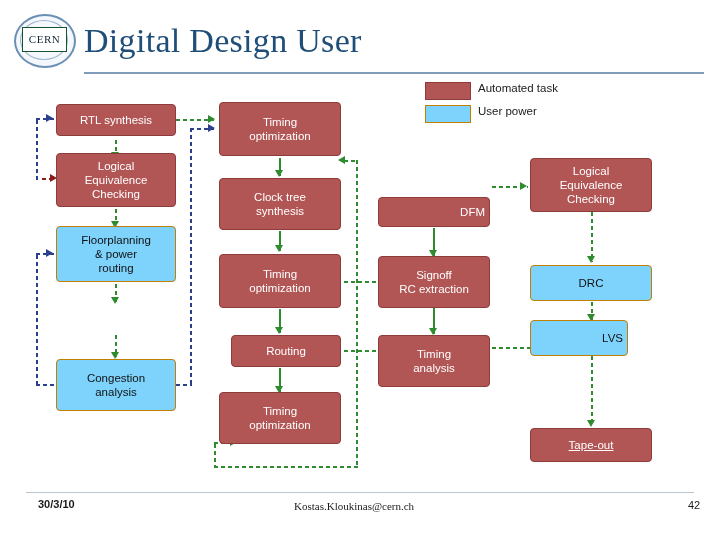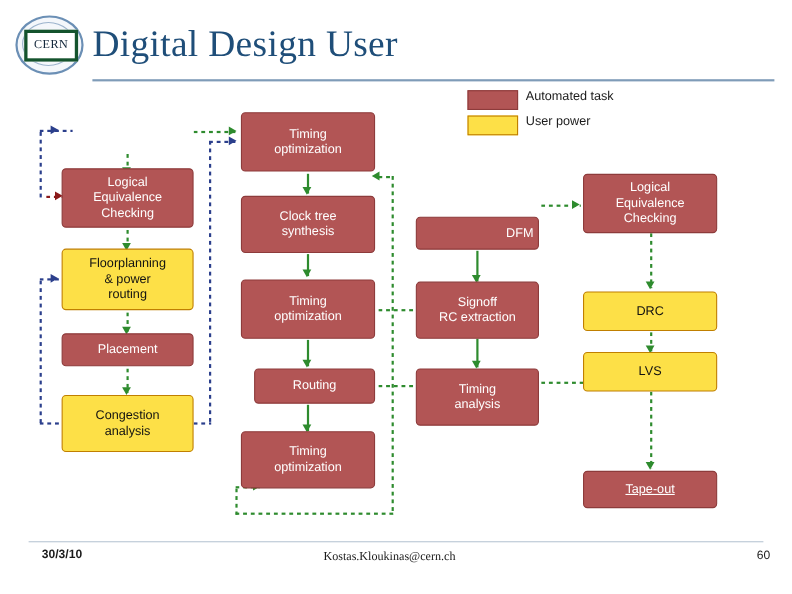--- a/index.html
+++ b/index.html
@@ -18,21 +18,21 @@
     position:absolute;left:2px;top:4px;width:58px;height:50px;
     border:2px solid #6b8fb5;border-radius:50%;
     background:#f4f7fb;
   }
   .logo .oval2{
     position:absolute;left:8px;top:10px;width:46px;height:38px;
     border:1px solid #9db4cd;border-radius:50%;
   }
   .logo .box{
     position:absolute;left:10px;top:17px;width:43px;height:23px;
-    border:3px solid #14532d;background:#ffffff;
+    border:1px solid #14532d;background:#ffffff;
     font-family:"Liberation Serif", serif;
     font-size:11px;color:#14283c;text-align:center;line-height:23px;
     letter-spacing:0.5px;
   }
   .title{
     position:absolute;left:84px;top:22px;
     font-family:"Liberation Serif", serif;
     font-size:34px;color:#1f4e79;letter-spacing:0.3px;
   }
   .title-rule{
@@ -47,21 +47,21 @@
   
   .node{
     position:absolute;box-sizing:border-box;
     border-radius:4px;
     display:flex;align-items:center;justify-content:center;
     text-align:center;line-height:1.22;
     font-size:11.5px;color:#ffffff;
     padding:2px 4px;
   }
   .auto{background:#b25555;border:1px solid #8d3b3b;}
-  .user{background:#fde047;border:1px solid #c07f00;color:#111111;}
+  .user{background:#7dd3fc;border:1px solid #c07f00;color:#111111;}
 
   
   .ln{position:absolute;}
   .g-solid{background:#2e8b2e;}
   .g-dash-v{
     background-image:linear-gradient(#2e8b2e 55%,rgba(255,255,255,0) 0%);
     background-size:2px 7px;background-repeat:repeat-y;
   }
   .g-dash-h{
     background-image:linear-gradient(to right,#2e8b2e 55%,rgba(255,255,255,0) 0%);
@@ -179,36 +179,36 @@
   <div class="ln g-dash-v" style="left:591px;top:212px;width:2px;height:50px;"></div>
   <div class="arrow ar-down" style="left:587px;top:256px;"></div>
   <div class="ln g-dash-v" style="left:591px;top:302px;width:2px;height:18px;"></div>
   <div class="arrow ar-down" style="left:587px;top:314px;"></div>
   <div class="ln g-dash-v" style="left:591px;top:356px;width:2px;height:70px;"></div>
   <div class="arrow ar-down" style="left:587px;top:420px;"></div>
 
   <div class="ln g-dash-h" style="left:492px;top:347px;width:78px;height:2px;"></div>
   <div class="arrow ar-right" style="left:564px;top:343px;"></div>
 
+  <div class="node auto" style="left:56px;top:104px;width:120px;height:32px;">
+    <span>RTL synthesis</span>
+  </div>
 
   <div class="node auto" style="left:56px;top:153px;width:120px;height:54px;white-space:pre-line;">
     <span>Logical
 Equivalence
 Checking</span>
   </div>
 
   <div class="node user" style="left:56px;top:226px;width:120px;height:56px;white-space:pre-line;">
     <span>Floorplanning
 &amp; power
 routing</span>
   </div>
 
-  <div class="node auto" style="left:56px;top:303px;width:120px;height:30px;">
-    <span>Placement</span>
-  </div>
 
   <div class="node user" style="left:56px;top:359px;width:120px;height:52px;white-space:pre-line;">
     <span>Congestion
 analysis</span>
   </div>
 
   <div class="node auto" style="left:219px;top:102px;width:122px;height:54px;white-space:pre-line;">
     <span>Timing
 optimization</span>
   </div>
@@ -249,26 +249,26 @@
   <div class="node auto" style="left:530px;top:158px;width:122px;height:54px;white-space:pre-line;">
     <span>Logical
 Equivalence
 Checking</span>
   </div>
 
   <div class="node user" style="left:530px;top:265px;width:122px;height:36px;">
     <span>DRC</span>
   </div>
 
-  <div class="node user" style="left:530px;top:320px;width:122px;height:36px;">
+  <div class="node user" style="left:530px;top:320px;width:98px;height:36px;justify-content:flex-end;">
     <span>LVS</span>
   </div>
 
   <div class="node auto" style="left:530px;top:428px;width:122px;height:34px;text-decoration:underline;">
     <span>Tape-out</span>
   </div>
 
   <div class="footer-rule"></div>
   <div class="f-date">30/3/10</div>
   <div class="f-mail">Kostas.Kloukinas@cern.ch</div>
-  <div class="f-num">60</div>
+  <div class="f-num">42</div>
 
 </div>
 
 </body></html>

